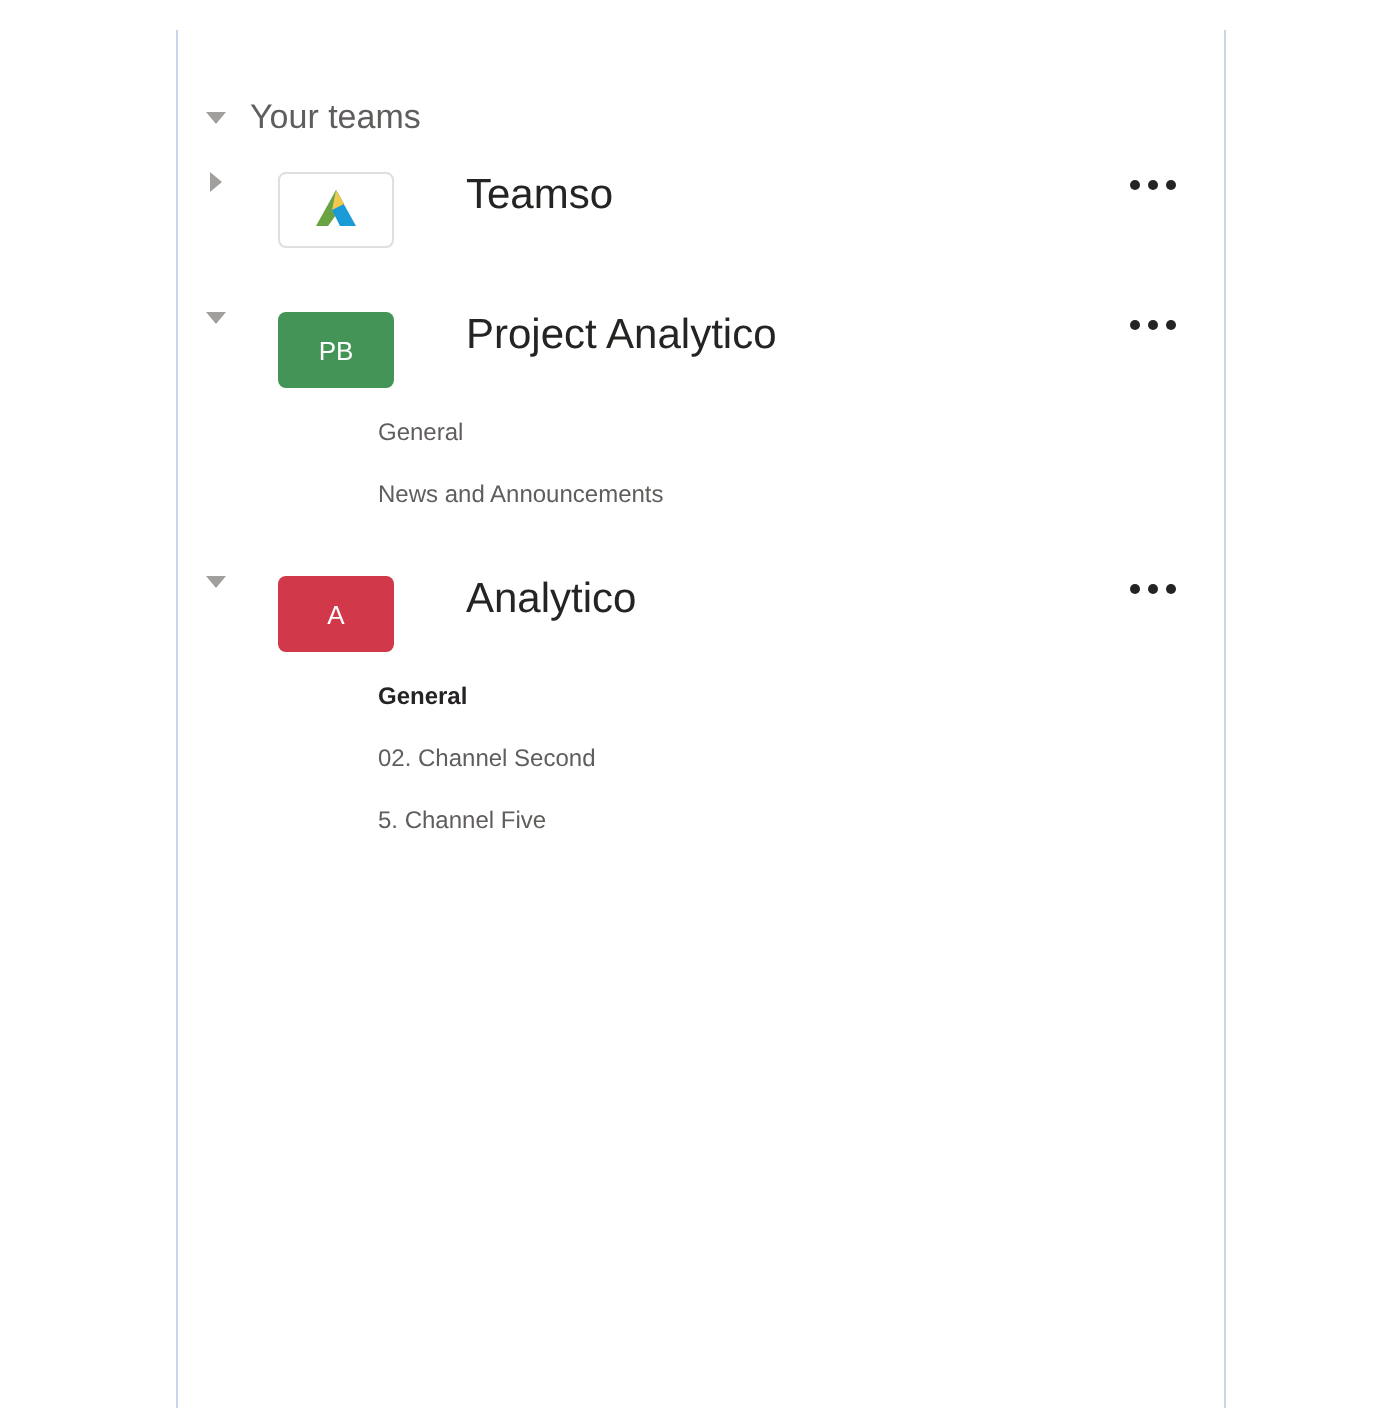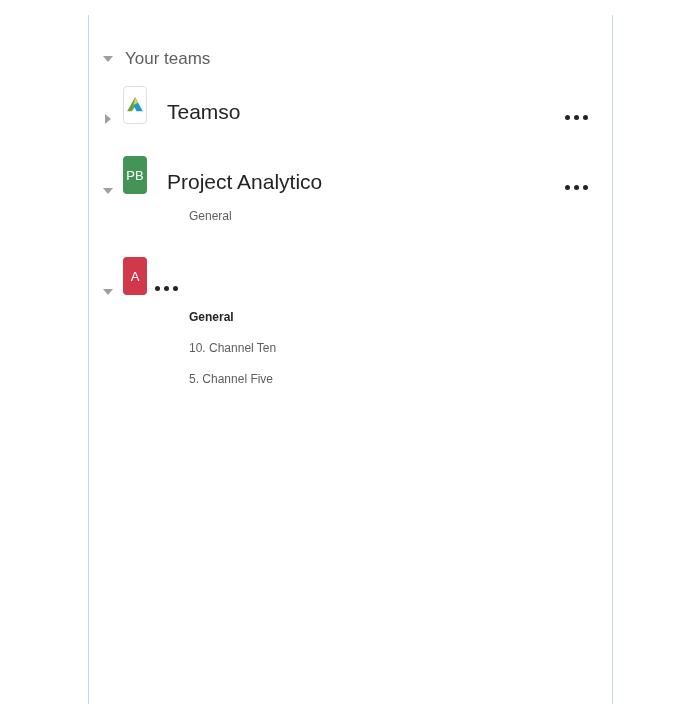--- a/index.html
+++ b/index.html
@@ -46,33 +46,33 @@
       border-left: 6px solid #a19f9d;
       flex-shrink: 0;
     }
     .section-label {
       font-size: 17px;
       color: #605e5c;
       margin-left: 6px;
     }
     .team-row {
       display: flex;
-      align-items: flex-end;
+      align-items: flex-start;
       padding: 7px 0;
-      gap: 4px;
+      gap: 20px;
       cursor: pointer;
     }
     .team-caret-slot {
       width: 10px;
       display: flex;
       justify-content: center;
       flex-shrink: 0;
     }
     .team-avatar {
-      width: 24px;
+      width: 58px;
       height: 38px;
       border-radius: 4px;
       display: flex;
       align-items: center;
       justify-content: center;
       flex-shrink: 0;
       margin-left: 6px;
     }
     .team-avatar.green {
       background: #459457;
@@ -170,37 +170,39 @@
       </div>
       <div class="team-name">Project Analytico</div>
       <div class="more-icon">
         <div class="dot"></div>
           <div class="dot"></div>
           <div class="dot"></div>
       </div>
     </div>
     <div class="channel-list">
       <div class="channel-item">General</div>
+      <div class="channel-item">News and Announcements</div>
     </div>
   </div>
 
   <div class="team-block">
     <div class="team-row">
       <div class="team-caret-slot">
         <div class="caret"></div>
       </div>
       <div class="team-avatar red">
         <span>A</span>
       </div>
+      <div class="team-name">Analytico</div>
       <div class="more-icon">
         <div class="dot"></div>
           <div class="dot"></div>
           <div class="dot"></div>
       </div>
     </div>
     <div class="channel-list">
       <div class="channel-item selected">General</div>
-      <div class="channel-item">10. Channel Ten</div>
+      <div class="channel-item">02. Channel Second</div>
       <div class="channel-item">5. Channel Five</div>
     </div>
   </div>
 
 </div>
 
 </body></html>

